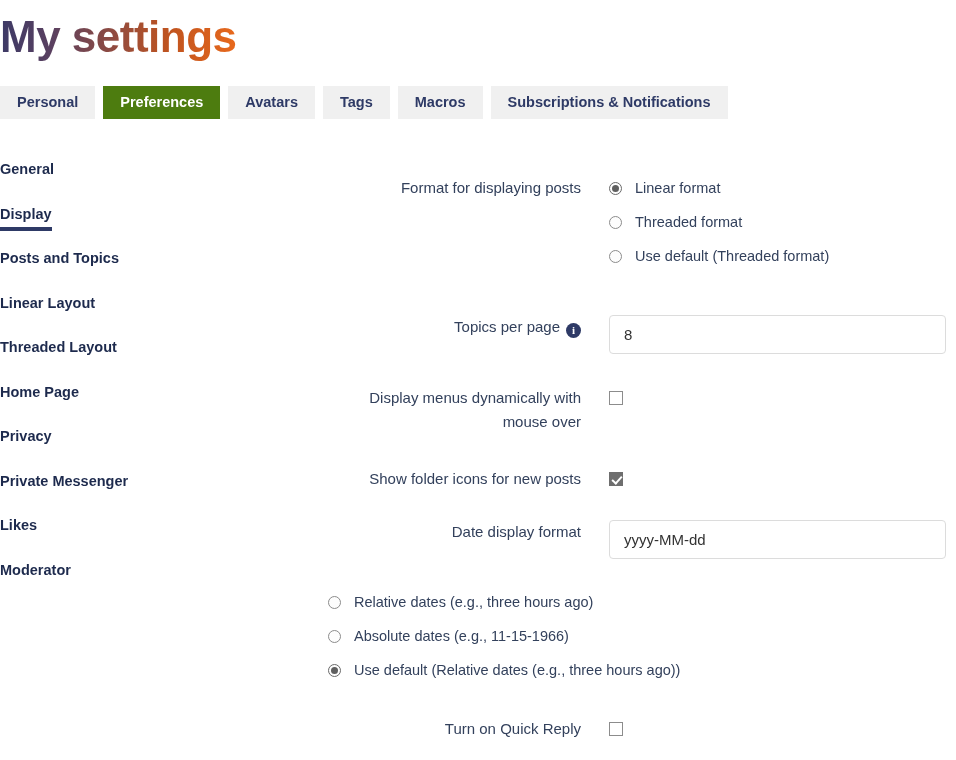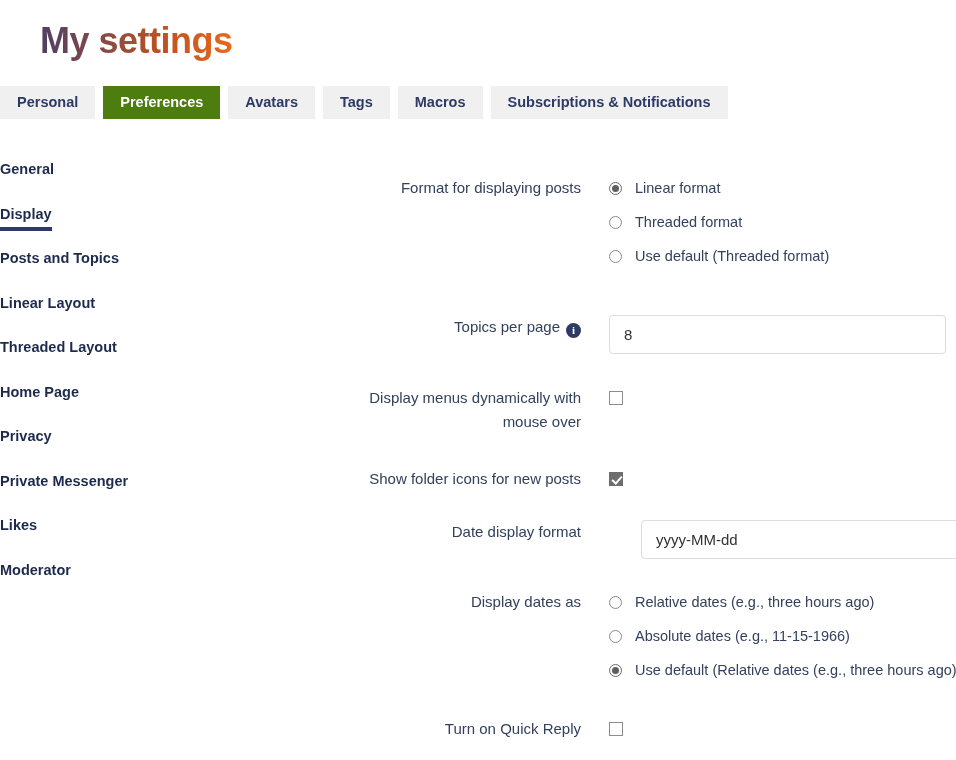--- a/index.html
+++ b/index.html
@@ -8,31 +8,30 @@
     width: 956px; height: 760px;
     background: #ffffff;
     font-family: "Liberation Sans", sans-serif;
     overflow: hidden;
   }
   .page { position: relative; width: 956px; height: 760px; }
 
   
   .page-title {
     position: absolute;
-    left: 0px; top: 20px;
-    font-size: 36px;
+    left: 0px; top: 12px;
+    font-size: 44px;
     font-weight: bold;
     letter-spacing: -0.5px;
     background: linear-gradient(90deg, #3d3a66 0%, #5a4060 22%, #8a4a44 45%, #c1541f 72%, #e8691c 100%);
     -webkit-background-clip: text;
     background-clip: text;
     color: transparent;
     -webkit-text-fill-color: transparent;
     white-space: nowrap;
-    padding-left: 40px;
   }
 
   
   .tabbar {
     position: absolute;
     left: 0px; top: 86px;
     display: flex;
     gap: 8px;
     align-items: stretch;
   }
@@ -103,21 +102,21 @@
   .control {
     flex: 1 1 auto;
     padding-left: 28px;
   }
 
   
   .r-format   { margin-top: 16px; }
   .r-topics   { margin-top: 47px; }
   .r-dynmenus { margin-top: 32px; }
   .r-folder   { margin-top: 33px; }
-  .r-datefmt  { margin-top: 29px; gap: 32px; }
+  .r-datefmt  { margin-top: 29px; }
   .r-datesas  { margin-top: 31px; }
   .r-quick    { margin-top: 35px; }
 
   
   .radio-group { display: block; }
   .radio-line {
     display: flex;
     align-items: center;
     height: 24px;
     margin-bottom: 10px;
@@ -296,23 +295,20 @@
     <div class="row r-datefmt">
       <div class="label">
         <span class="label-text">Date display format</span>
       </div>
       <div class="control">
         <input class="text-input" type="text" value="yyyy-MM-dd" style="">
       </div>
     </div>
 
     <div class="row r-datesas">
-      <div class="label">
-        <span class="label-text">Display dates as</span>
-      </div>
       <div class="control">
         <div class="radio-group" id="dates-radios">
             <div class="radio-line">
               <span class="radio"></span>
               <span class="radio-label">Relative dates (e.g., three hours ago)</span>
             </div>
             <div class="radio-line">
               <span class="radio"></span>
               <span class="radio-label">Absolute dates (e.g., 11-15-1966)</span>
             </div>

